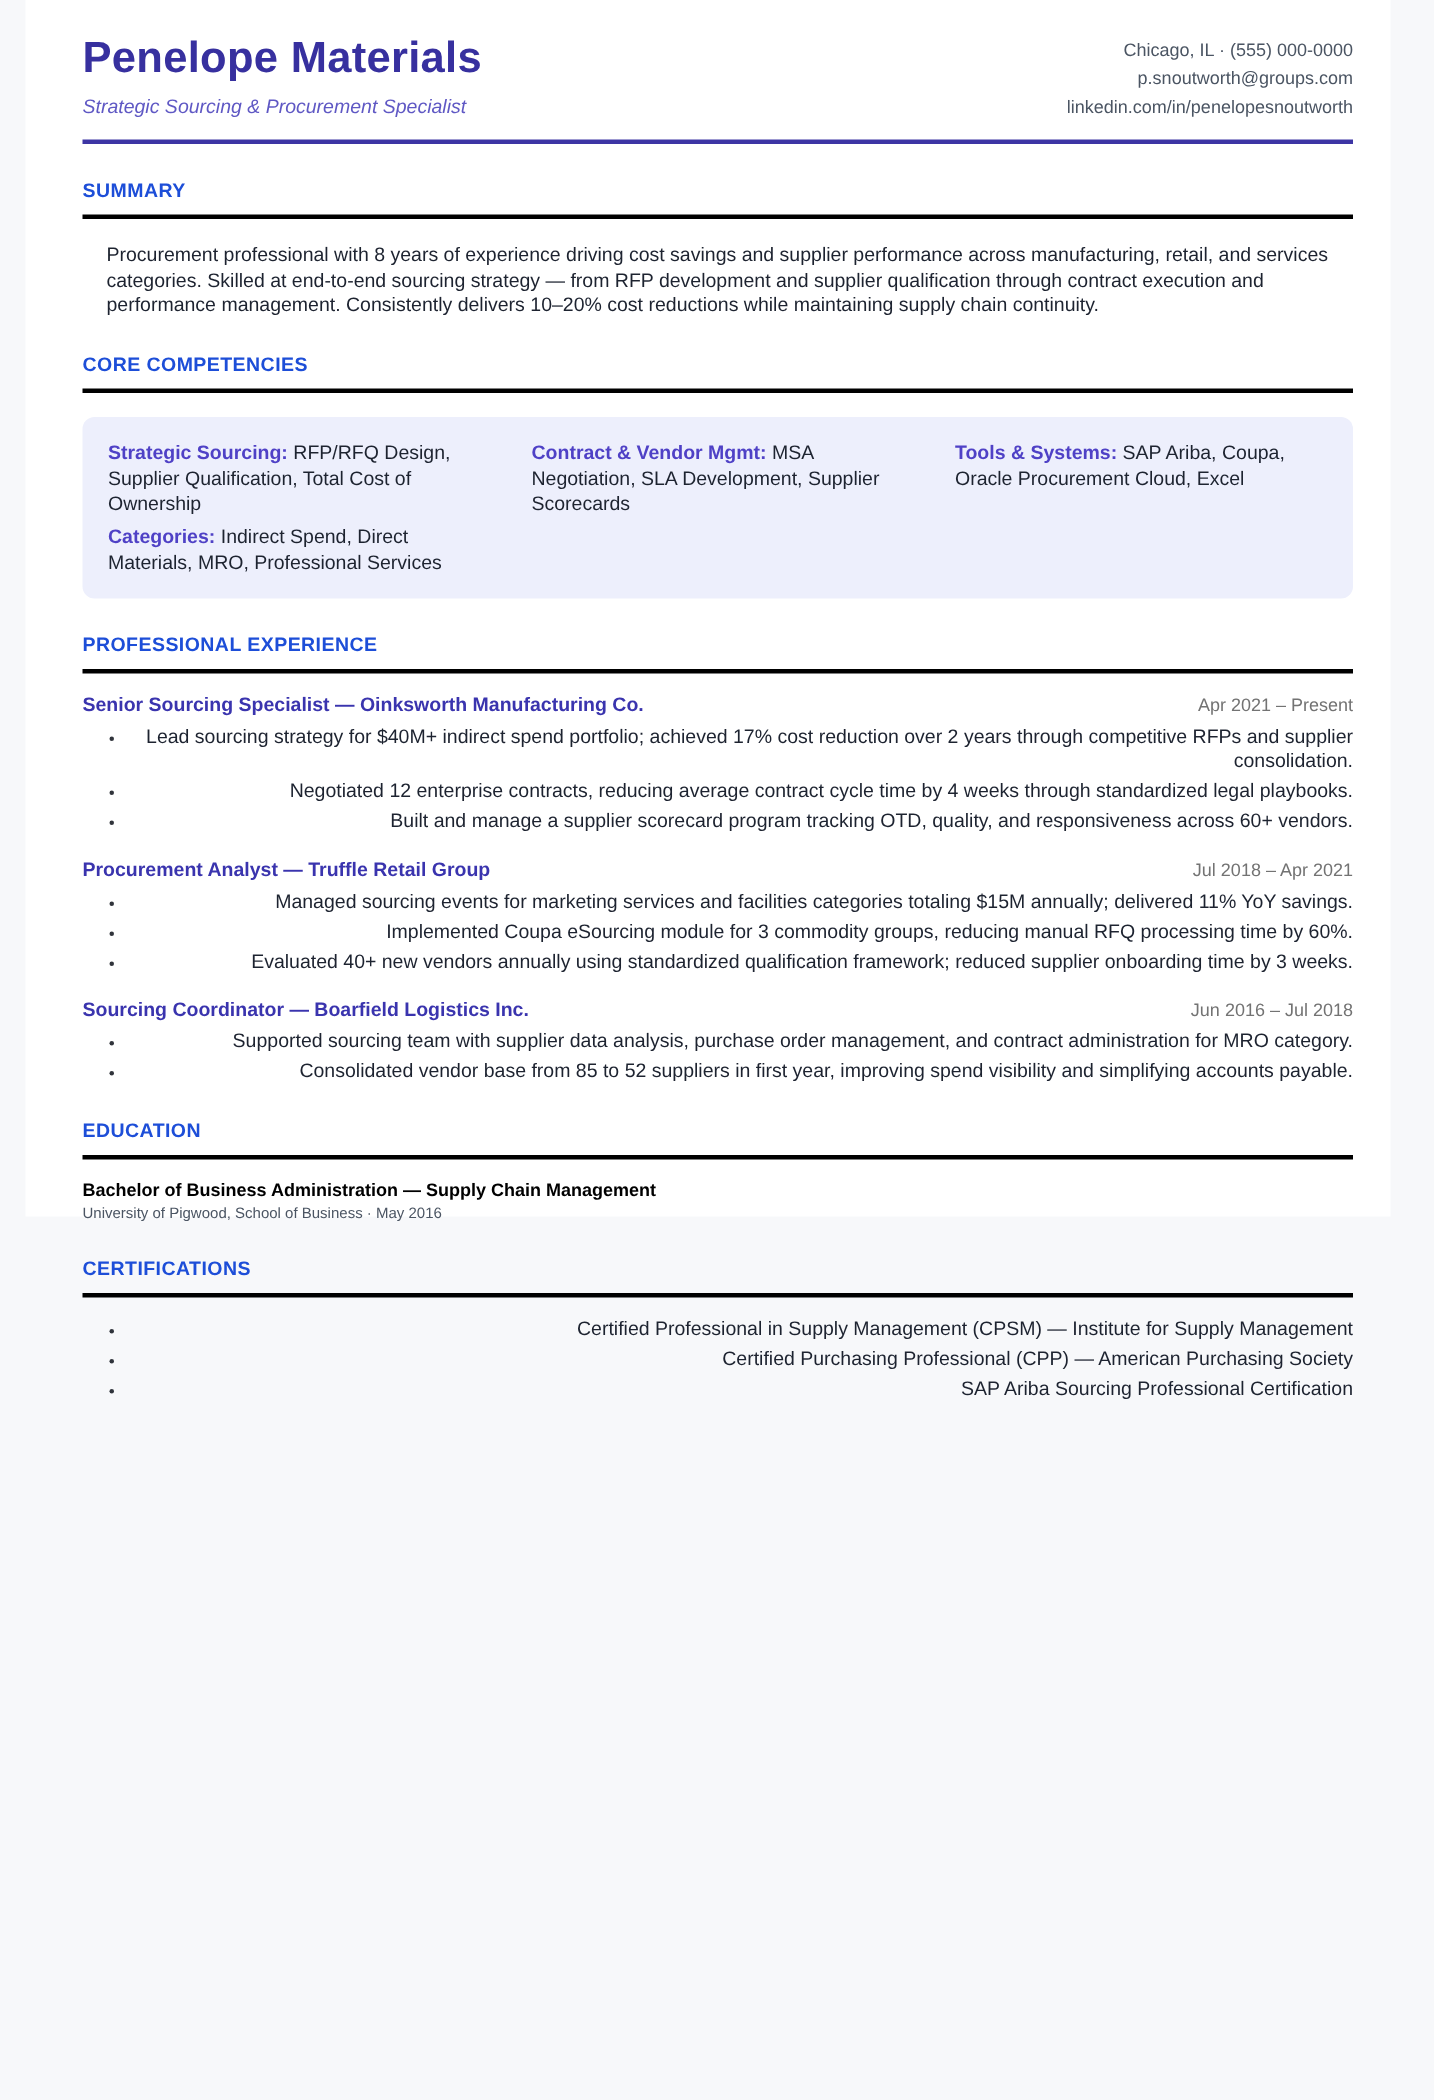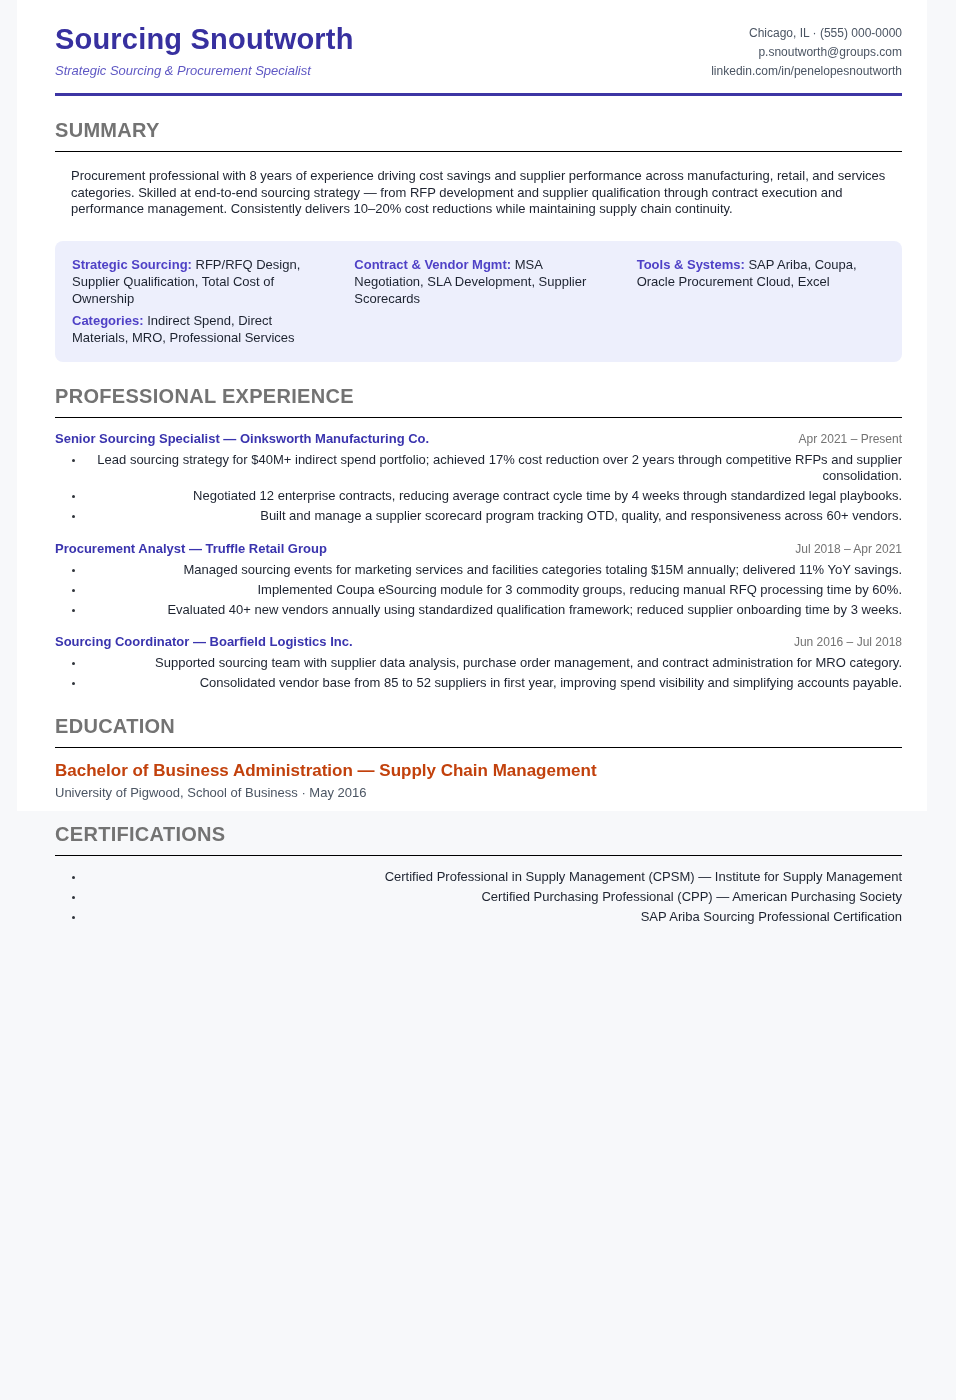--- a/index.html
+++ b/index.html
@@ -44,26 +44,26 @@
     line-height: 19px;
   }
   .header-rule {
     margin-top: 15px;
     border: 0;
     border-top: 3px solid #3d35a4;
   }
   
   .section { margin-top: 23px; }
   .section-title {
-    font-size: 20px;
+    font-size: 13px;
     font-weight: bold;
-    color: #737373;
+    color: #1d4ed8;
     letter-spacing: 0.3px;
     padding-bottom: 9px;
-    border-bottom: 1px solid #000000;
+    border-bottom: 3px solid #000000;
     margin: 0 0 13px 0;
   }
   .body-text {
     font-size: 13px;
     line-height: 16.5px;
     margin: 16px;
   }
   
   .comp-box {
     margin-top: 16px;
@@ -91,45 +91,46 @@
     text-align: right;
   }
   ul.bullets li {
     font-size: 13px;
     line-height: 16.5px;
     margin-bottom: 3.5px;
     padding-left: 2px;
   }
   ul.bullets li::marker { color: #30343b; font-size: 10px; }
   
-  .degree { font-size: 17px; font-weight: bold; color: #c2410c; margin-top: 6px; }
-  .school { font-size: 13px; color: #4b5563; margin-top: 4px; }
+  .degree { font-size: 12px; font-weight: bold; color: #000000; margin-top: 6px; }
+  .school { font-size: 10px; color: #4b5563; margin-top: 4px; }
 </style>
 </head>
 <body>
 
 <div class="sheet">
 
   <div class="header">
-    <h1 class="name">Sourcing Snoutworth</h1>
+    <h1 class="name">Penelope Materials</h1>
     <div class="job-subtitle">Strategic Sourcing &amp; Procurement Specialist</div>
     <div class="contact">
       <div>Chicago, IL · (555) 000-0000</div>
       <div>p.snoutworth@groups.com</div>
       <div>linkedin.com/in/penelopesnoutworth</div>
     </div>
     <hr class="header-rule">
   </div>
 
   <div class="section">
     <h2 class="section-title">SUMMARY</h2>
     <p class="body-text">Procurement professional with 8 years of experience driving cost savings and supplier performance across manufacturing, retail, and services categories. Skilled at end-to-end sourcing strategy — from RFP development and supplier qualification through contract execution and performance management. Consistently delivers 10–20% cost reductions while maintaining supply chain continuity.</p>
   </div>
 
   <div class="section">
+    <h2 class="section-title">CORE COMPETENCIES</h2>
     <div class="comp-box">
       <div><span class="comp-label">Strategic Sourcing:</span><span> RFP/RFQ Design, Supplier Qualification, Total Cost of Ownership</span></div>
       <div><span class="comp-label">Contract &amp; Vendor Mgmt:</span><span> MSA Negotiation, SLA Development, Supplier Scorecards</span></div>
       <div><span class="comp-label">Tools &amp; Systems:</span><span> SAP Ariba, Coupa, Oracle Procurement Cloud, Excel</span></div>
       <div><span class="comp-label">Categories:</span><span> Indirect Spend, Direct Materials, MRO, Professional Services</span></div>
     </div>
   </div>
 
   <div class="section">
     <h2 class="section-title">PROFESSIONAL EXPERIENCE</h2>

